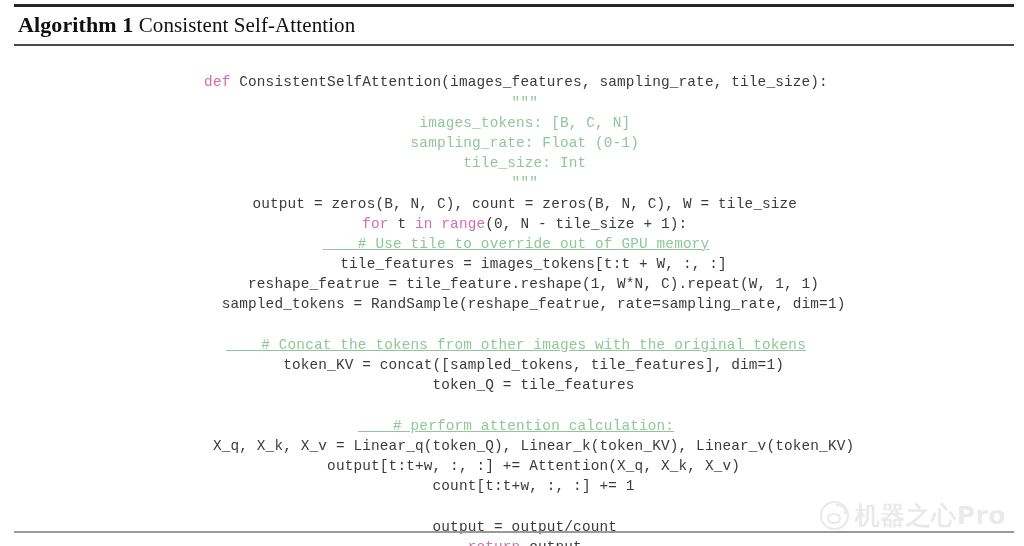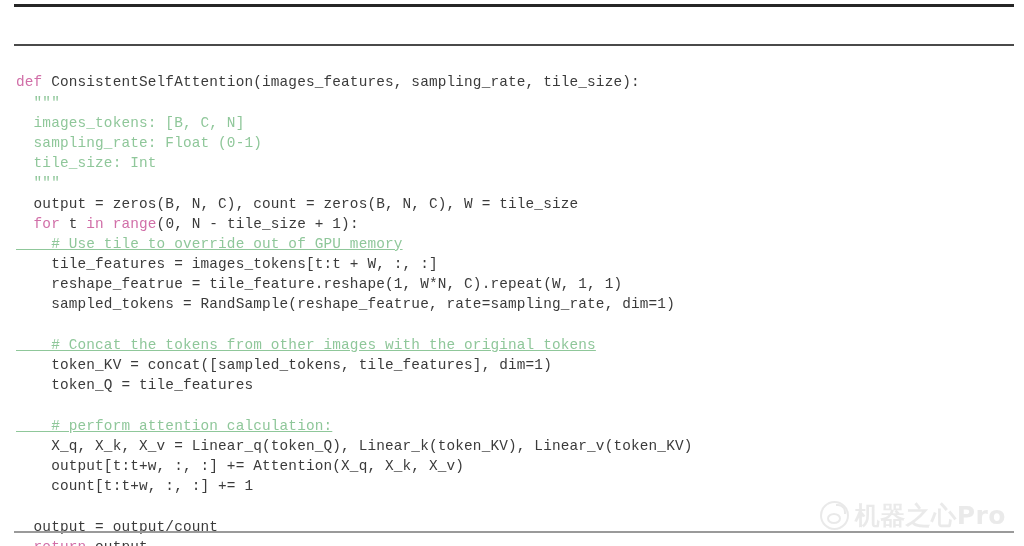--- a/index.html
+++ b/index.html
@@ -79,20 +79,21 @@
     font-family: "Liberation Mono", "DejaVu Sans Mono", monospace;
     font-size: 14.4px;
     line-height: 20.2px;
     color: #3b3b3b;
     white-space: pre;
     letter-spacing: 0.15px;
   }
   .code-line {
     height: 20.2px;
     white-space: pre;
+    text-align: center;
   }
   .code-line.blank {
     height: 20.2px;
   }
 
   
   .tok-kw      { color: #d16fa8; }
   .tok-comment { color: #8fc79a; text-decoration: underline; }
   .tok-doc     { color: #8fc79a; }
   .tok-plain   { color: #3b3b3b; }
@@ -148,20 +149,23 @@
     line-height: 1;
   }
 </style>
 </head>
 <body>
 
 <div id="algorithm-figure">
 
   <div class="rule rule-top"></div>
 
+  <div id="algorithm-title">
+    <span class="alg-label">Algorithm 1</span><span class="alg-gap"> </span><span class="alg-name">Consistent Self-Attention</span>
+  </div>
 
   <div class="rule rule-under-title"></div>
 
   <pre id="code-block"><div class="code-line"><span class="tok-kw">def </span><span class="tok-plain">ConsistentSelfAttention(images_features, sampling_rate, tile_size):</span></div><div class="code-line"><span class="tok-doc">  """</span></div><div class="code-line"><span class="tok-doc">  images_tokens: [B, C, N]</span></div><div class="code-line"><span class="tok-doc">  sampling_rate: Float (0-1)</span></div><div class="code-line"><span class="tok-doc">  tile_size: Int</span></div><div class="code-line"><span class="tok-doc">  """</span></div><div class="code-line"><span class="tok-plain">  output = zeros(B, N, C), count = zeros(B, N, C), W = tile_size</span></div><div class="code-line"><span class="tok-plain">  </span><span class="tok-kw">for</span><span class="tok-plain"> t </span><span class="tok-kw">in</span><span class="tok-plain"> </span><span class="tok-kw">range</span><span class="tok-plain">(0, N - tile_size + 1):</span></div><div class="code-line"><span class="tok-comment">    # Use tile to override out of GPU memory</span></div><div class="code-line"><span class="tok-plain">    tile_features = images_tokens[t:t + W, :, :]</span></div><div class="code-line"><span class="tok-plain">    reshape_featrue = tile_feature.reshape(1, W*N, C).repeat(W, 1, 1)</span></div><div class="code-line"><span class="tok-plain">    sampled_tokens = RandSample(reshape_featrue, rate=sampling_rate, dim=1)</span></div><div class="code-line blank">&nbsp;</div><div class="code-line"><span class="tok-comment">    # Concat the tokens from other images with the original tokens</span></div><div class="code-line"><span class="tok-plain">    token_KV = concat([sampled_tokens, tile_features], dim=1)</span></div><div class="code-line"><span class="tok-plain">    token_Q = tile_features</span></div><div class="code-line blank">&nbsp;</div><div class="code-line"><span class="tok-comment">    # perform attention calculation:</span></div><div class="code-line"><span class="tok-plain">    X_q, X_k, X_v = Linear_q(token_Q), Linear_k(token_KV), Linear_v(token_KV)</span></div><div class="code-line"><span class="tok-plain">    output[t:t+w, :, :] += Attention(X_q, X_k, X_v)</span></div><div class="code-line"><span class="tok-plain">    count[t:t+w, :, :] += 1</span></div><div class="code-line blank">&nbsp;</div><div class="code-line"><span class="tok-plain">  output = output/count</span></div><div class="code-line"><span class="tok-plain">  </span><span class="tok-kw">return</span><span class="tok-plain"> output</span></div></pre>
 
   <div class="rule rule-bottom"></div>
 
   <div id="watermark">
     <span class="wm-logo"></span>
     <span class="wm-text">机器之心Pro</span>

